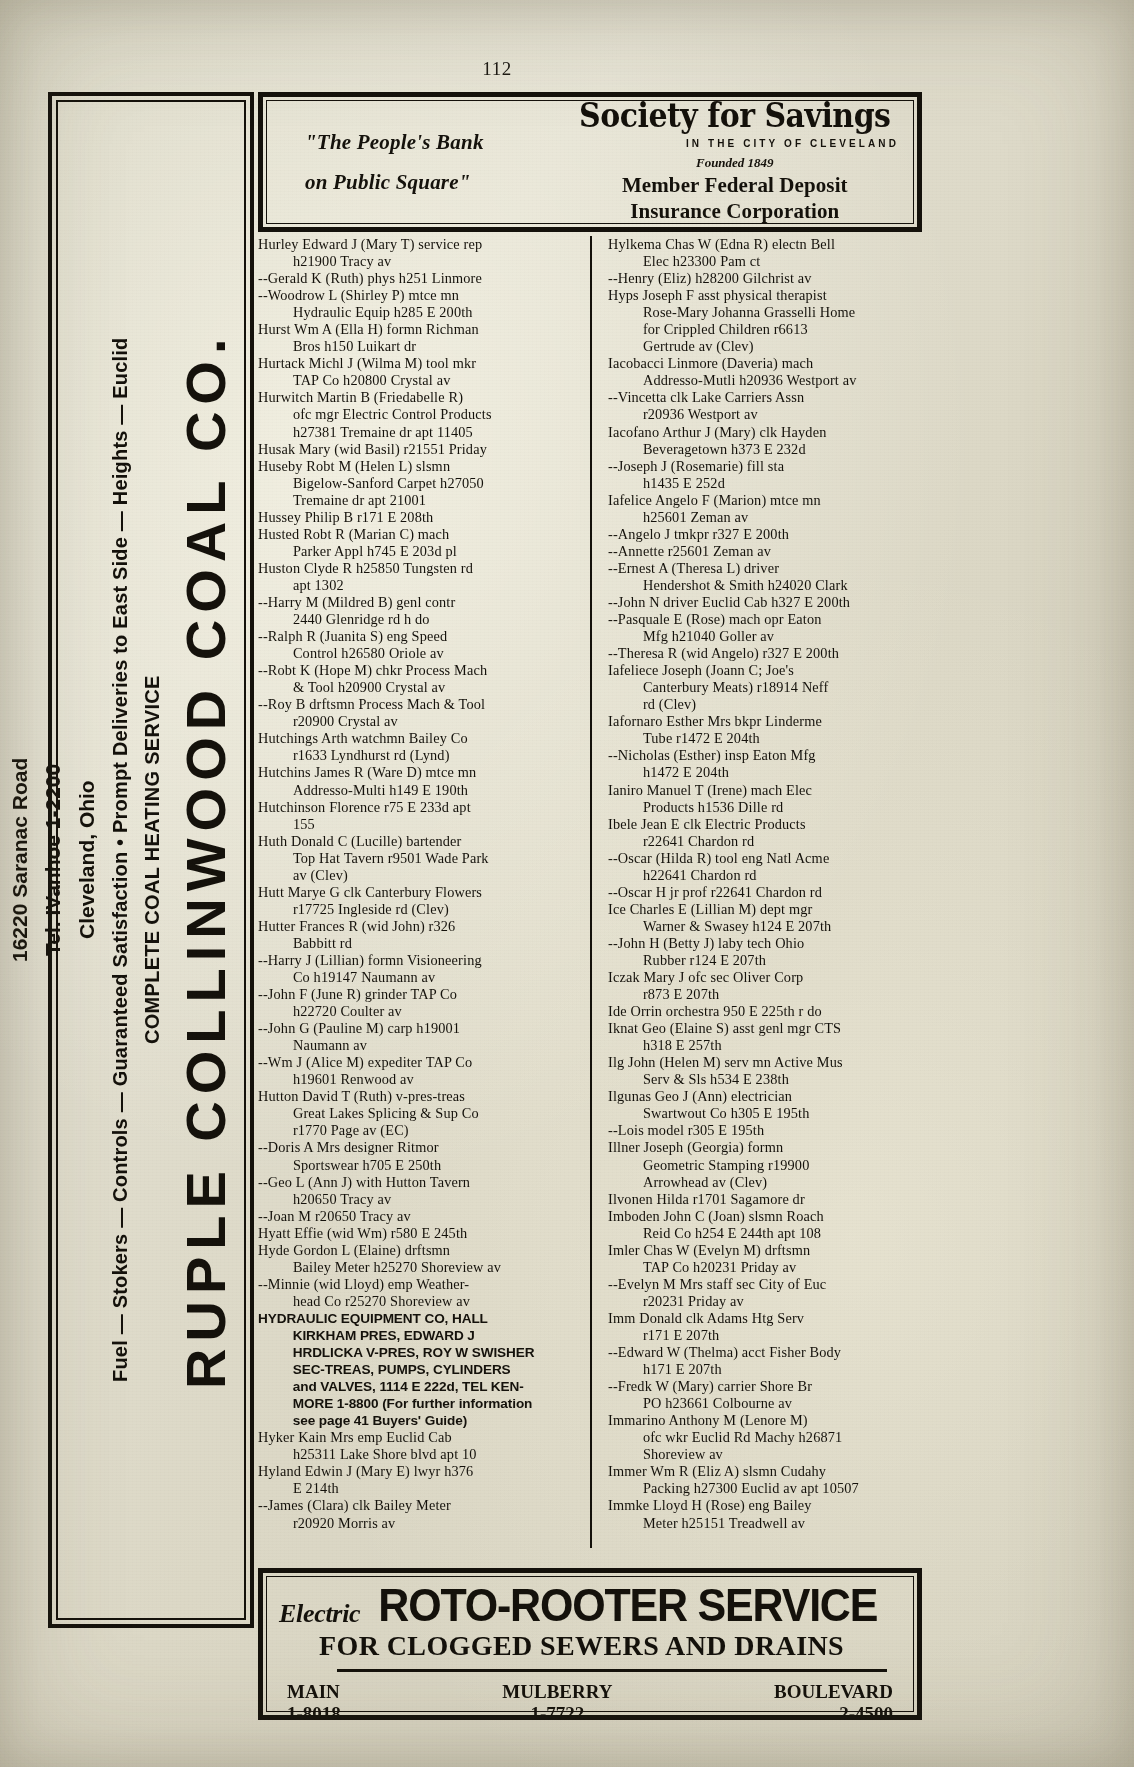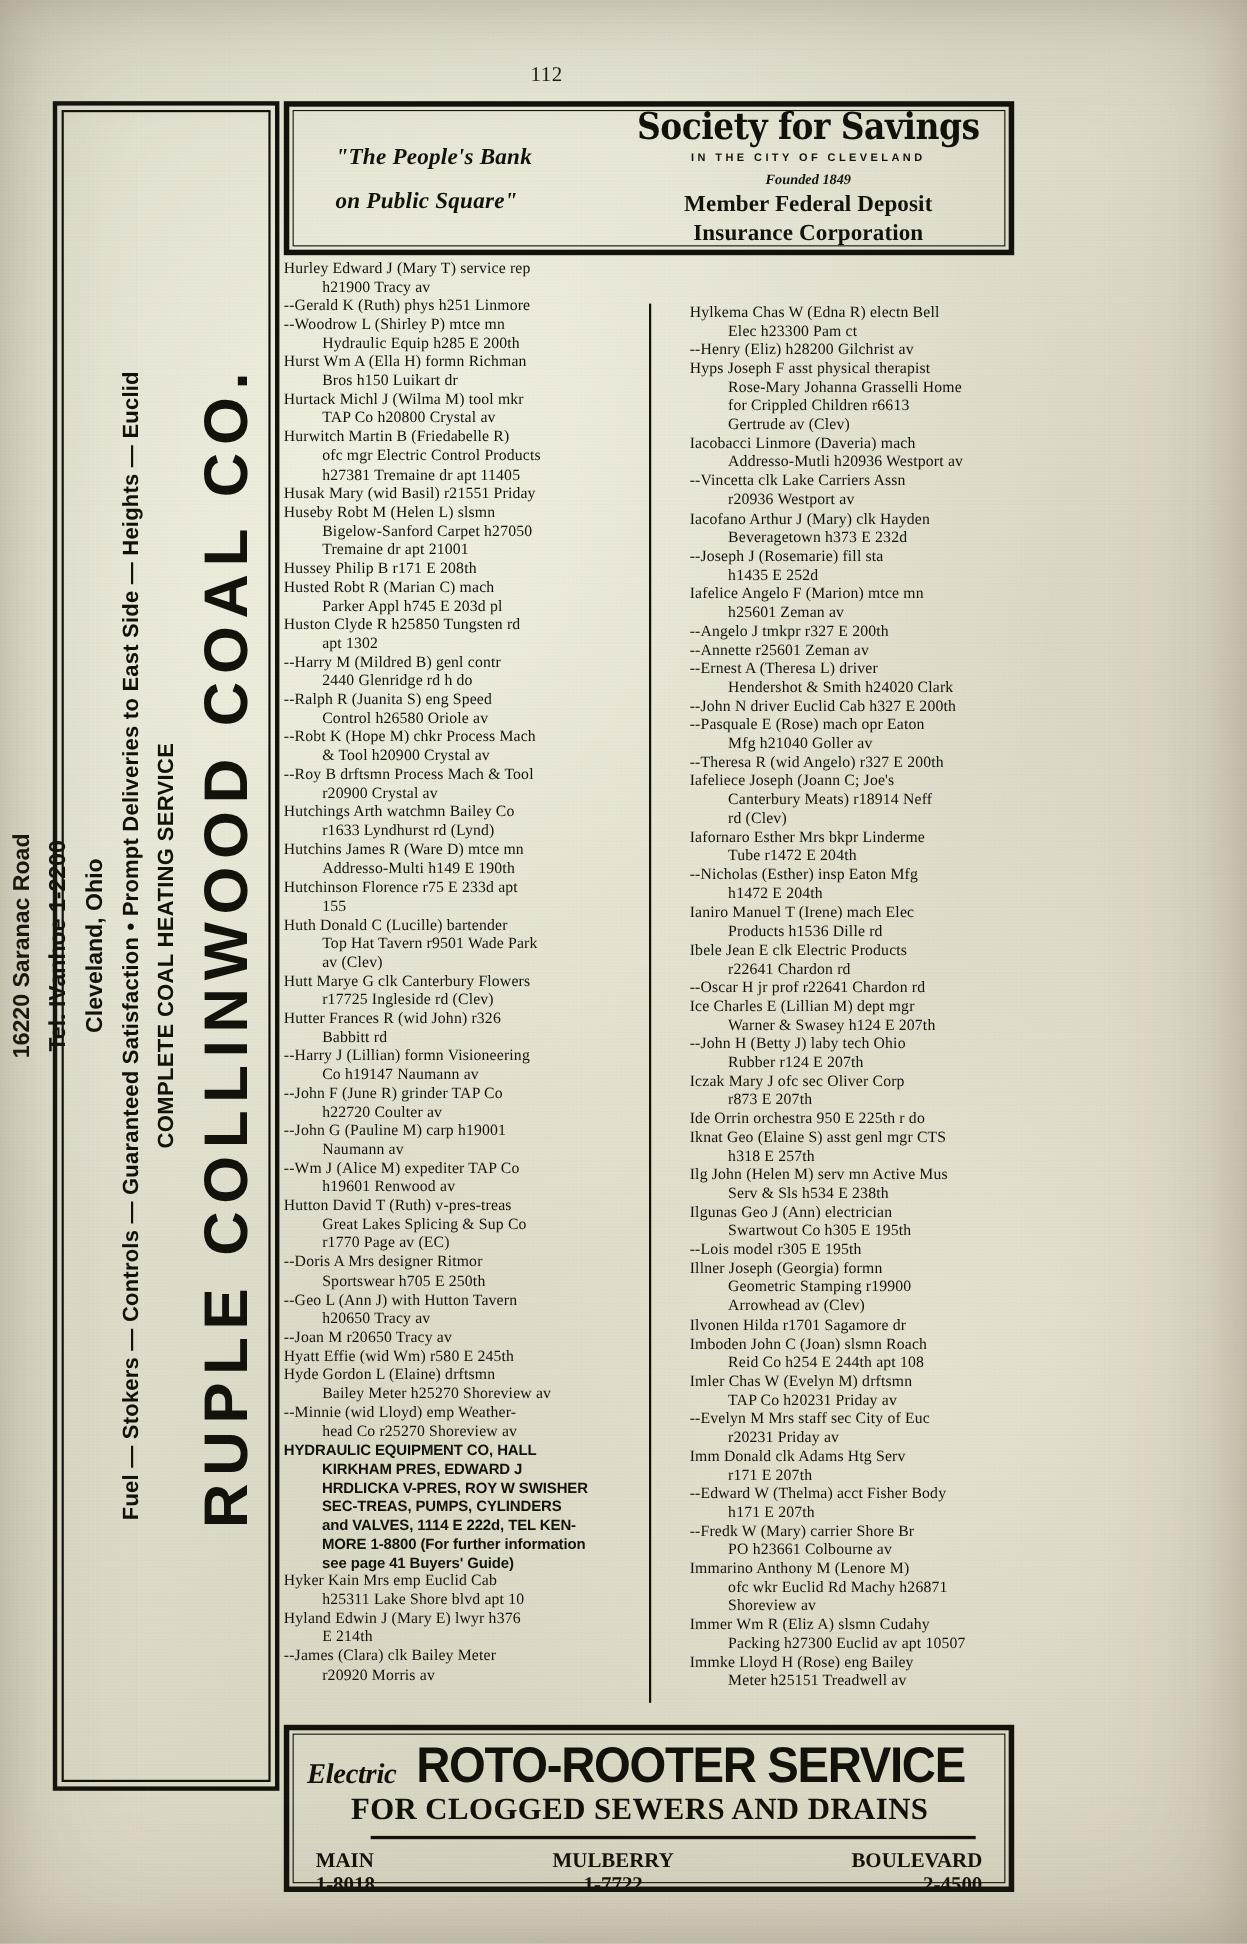--- a/index.html
+++ b/index.html
@@ -168,20 +168,21 @@
     line-height: 1.0;
     transform: scaleY(1.12);
     transform-origin: center;
   }
   .bank-sub {
     font-family: "Liberation Sans", sans-serif;
     font-weight: 700;
     font-size: 10px;
     letter-spacing: 3.1px;
     margin-top: 7px;
+    text-align: right;
   }
   .bank-founded {
     font-family: "Liberation Serif", serif;
     font-weight: 700;
     font-style: italic;
     font-size: 13px;
     margin-top: 6px;
   }
   .bank-member {
     font-family: "Liberation Serif", serif;
@@ -201,23 +202,22 @@
     height: 1312px;
     display: flex;
   }
   .col {
     width: 332px;
     box-sizing: border-box;
     position: relative;
   }
   .col-left { padding-right: 3px; }
   .col-right {
-    padding-left: 35px;
+    padding-left: 16px;
     border-left: 2px solid #15120c;
-    margin-top: 40px;
   }
   .entry {
     font-family: "Liberation Serif", serif;
     font-size: 14.3px;
     line-height: 17.05px;
     color: #15120c;
     padding-left: 20px;
     text-indent: -20px;
     letter-spacing: .15px;
     white-space: pre-wrap;
@@ -443,20 +443,22 @@
     Canterbury Meats) r18914 Neff
     rd (Clev)</div>
         <div class="entry">Iafornaro Esther Mrs bkpr Linderme
     Tube r1472 E 204th</div>
         <div class="entry">--Nicholas (Esther) insp Eaton Mfg
     h1472 E 204th</div>
         <div class="entry">Ianiro Manuel T (Irene) mach Elec
     Products h1536 Dille rd</div>
         <div class="entry">Ibele Jean E clk Electric Products
     r22641 Chardon rd</div>
+        <div class="entry">--Oscar (Hilda R) tool eng Natl Acme
+    h22641 Chardon rd</div>
         <div class="entry">--Oscar H jr prof r22641 Chardon rd</div>
         <div class="entry">Ice Charles E (Lillian M) dept mgr
     Warner &amp; Swasey h124 E 207th</div>
         <div class="entry">--John H (Betty J) laby tech Ohio
     Rubber r124 E 207th</div>
         <div class="entry">Iczak Mary J ofc sec Oliver Corp
     r873 E 207th</div>
         <div class="entry">Ide Orrin orchestra 950 E 225th r do</div>
         <div class="entry">Iknat Geo (Elaine S) asst genl mgr CTS
     h318 E 257th</div>

